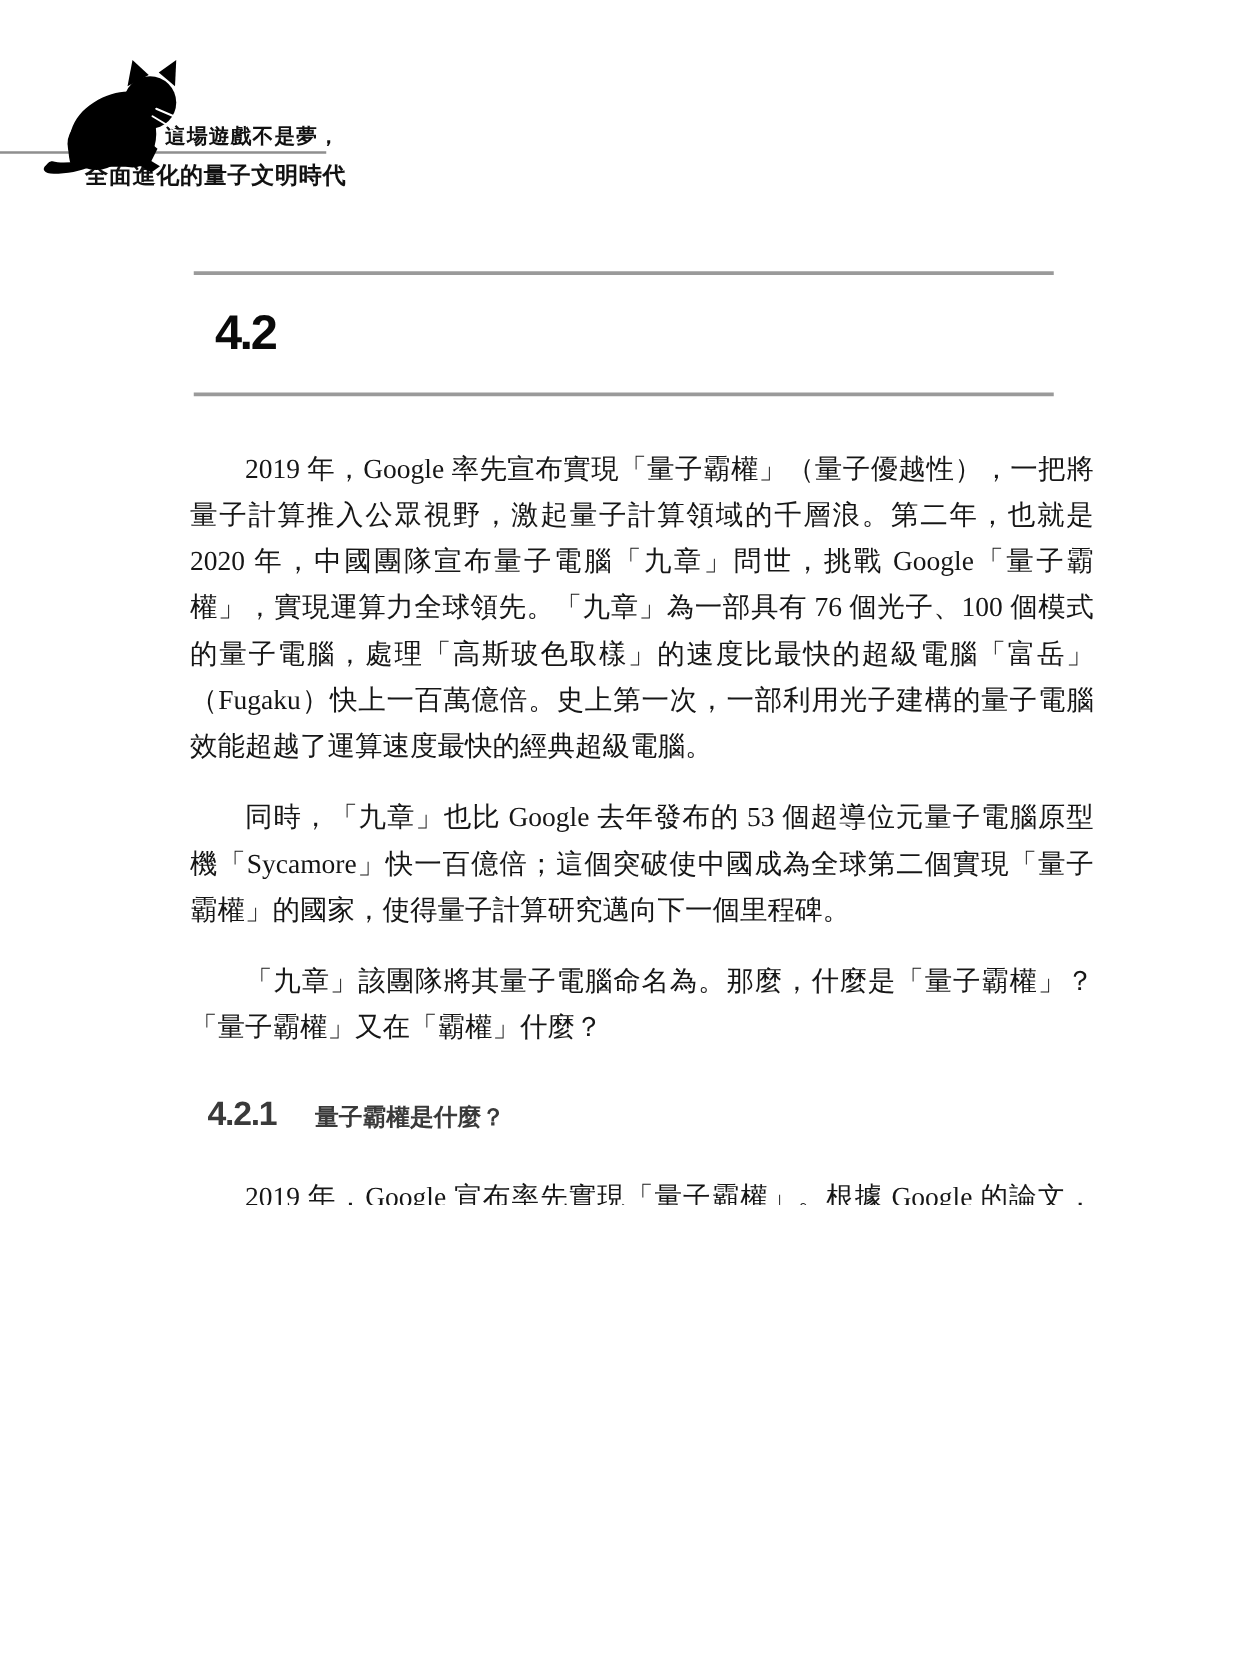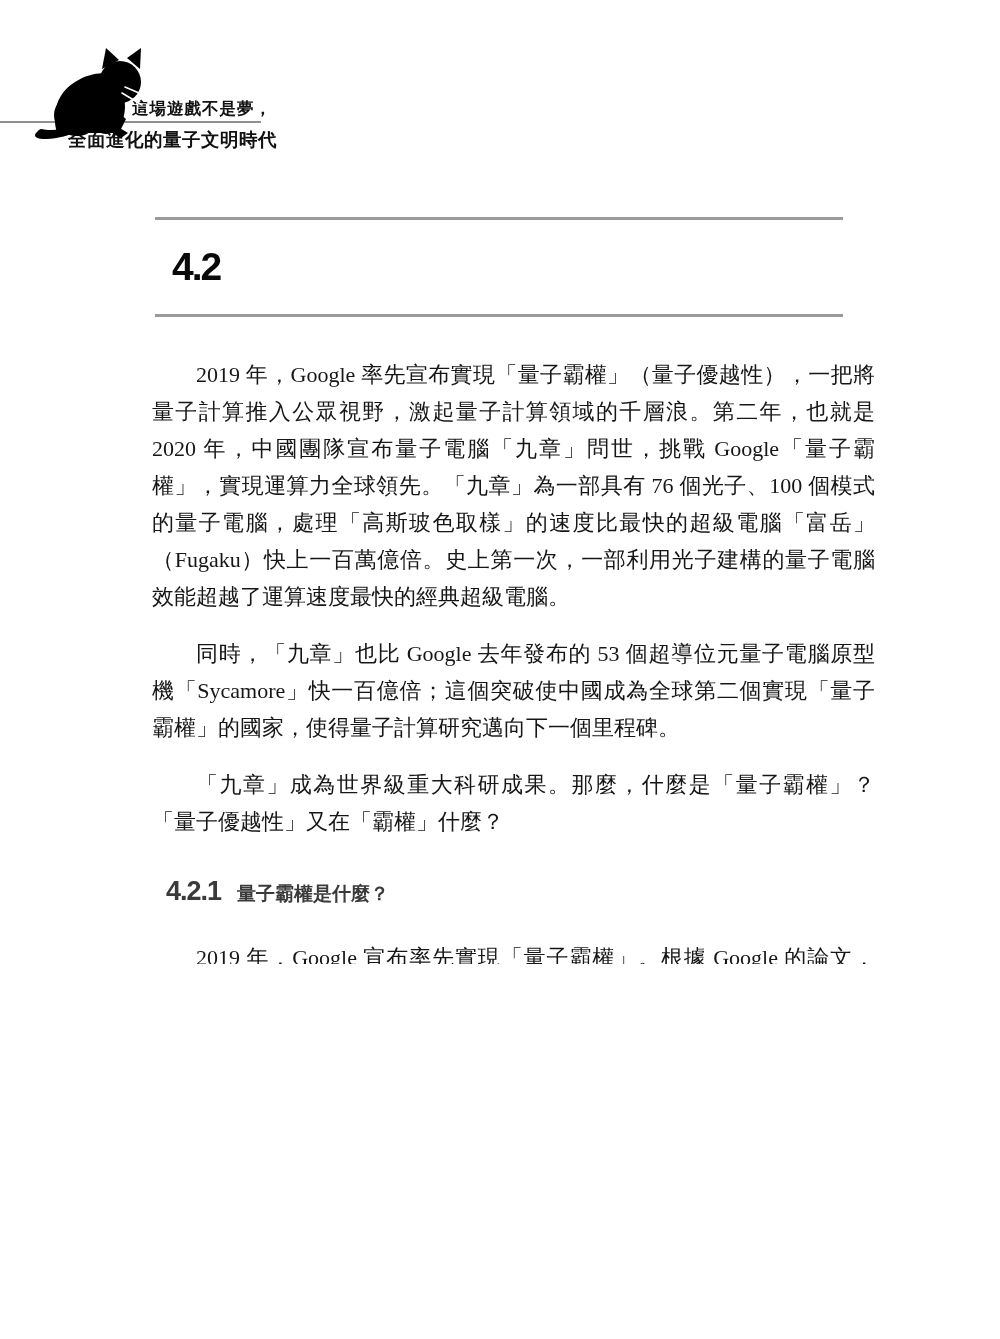--- a/index.html
+++ b/index.html
@@ -101,21 +101,21 @@
     margin: 0 0 20px 0;
     font-size: 22px;
     line-height: 37px;
     text-align: justify;
     text-indent: 2em;
     color: #161616;
   }
   .subsection-heading {
     display: flex;
     align-items: baseline;
-    gap: 16px;
+    gap: 31px;
     margin: 36px 0 32px 0;
     padding-left: 14px;
     font-family: "Liberation Sans", "DejaVu Sans", sans-serif;
     font-weight: bold;
     color: #3a3a3a;
   }
   .subsection-number { font-size: 27px; letter-spacing: -1px; }
   .subsection-title  { font-size: 19px; white-space: nowrap; }
 
   
@@ -168,21 +168,21 @@
     <div class="section-rule"></div>
     <h1 class="section-title-row">
       <span class="section-number">4.2</span>
     </h1>
     <div class="section-rule"></div>
   </section>
 
   <main class="body-text">
     <p>2019 年，Google 率先宣布實現「量子霸權」（量子優越性），一把將量子計算推入公眾視野，激起量子計算領域的千層浪。第二年，也就是 2020 年，中國團隊宣布量子電腦「九章」問世，挑戰 Google「量子霸權」，實現運算力全球領先。「九章」為一部具有 76 個光子、100 個模式的量子電腦，處理「高斯玻色取樣」的速度比最快的超級電腦「富岳」（Fugaku）快上一百萬億倍。史上第一次，一部利用光子建構的量子電腦效能超越了運算速度最快的經典超級電腦。</p>
     <p>同時，「九章」也比 Google 去年發布的 53 個超導位元量子電腦原型機「Sycamore」快一百億倍；這個突破使中國成為全球第二個實現「量子霸權」的國家，使得量子計算研究邁向下一個里程碑。</p>
-    <p>「九章」成為世界級重大科研成果。那麼，什麼是「量子霸權」？「量子優越性」又在「霸權」什麼？</p>
+    <p>「九章」該團隊將其量子電腦命名為。那麼，什麼是「量子霸權」？「量子霸權」又在「霸權」什麼？</p>
 
     <h2 class="subsection-heading">
       <span class="subsection-number">4.2.1</span>
       <span class="subsection-title">量子霸權是什麼？</span>
     </h2>
 
     <p>2019 年，Google 宣布率先實現「量子霸權」。根據 Google 的論文，該團隊將其量子電腦命名為「Sycamore」，處理的問題大致可以理解為「判斷一個量子亂數發生器是否真的隨機」。Sycamore 晶片有 53 個量子位元，僅需兩百秒就能對一個量子線路取樣一百萬次，而相同的運算量在當</p>
   </main>
 
   <div class="page-footer-num">102</div>

